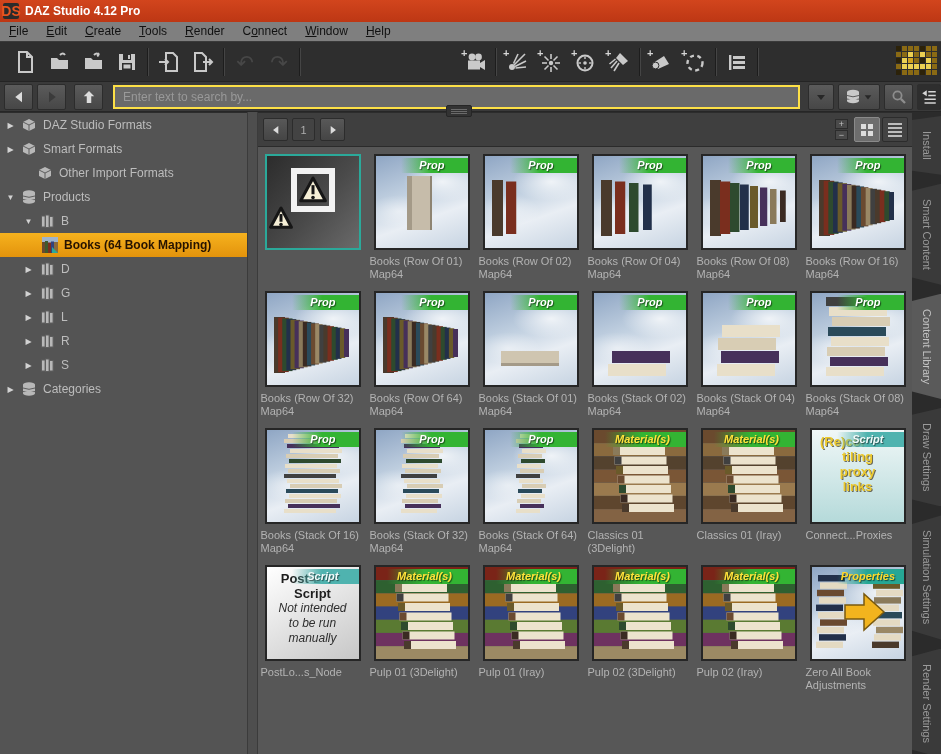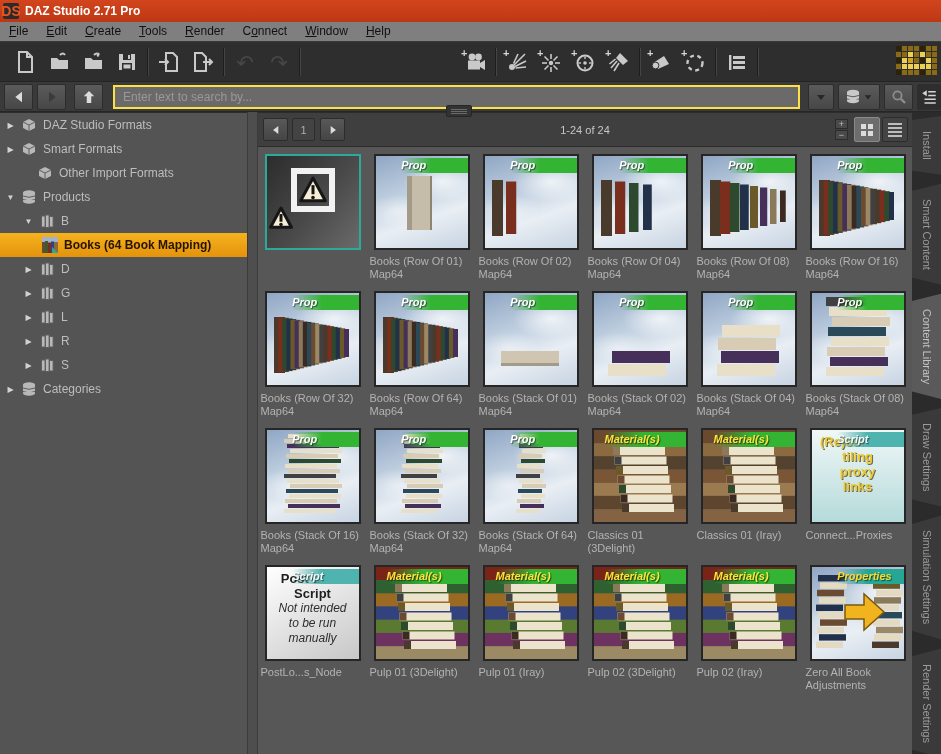--- a/index.html
+++ b/index.html
@@ -86,21 +86,21 @@
   .thumb.sel{border-color:#2ba99a;}
   .thumb svg{position:absolute;left:0;top:0;}
   .bg-sky{background:
      radial-gradient(ellipse 60% 30% at 72% 28%,rgba(255,255,255,.75),rgba(255,255,255,0) 70%),
      radial-gradient(ellipse 50% 25% at 25% 60%,rgba(255,255,255,.5),rgba(255,255,255,0) 70%),
      linear-gradient(160deg,#8fa6c4 0%,#c2d1e1 40%,#e9eef4 65%,#c7d4e2 100%);}
   .bg-dark{background:linear-gradient(130deg,#2c2c2c 0%,#4a4a4a 55%,#6a6a6a 100%);}
   .bg-script1{background:linear-gradient(180deg,#f0f7f7,#b5dada);}
   .bg-script2{background:linear-gradient(150deg,#ffffff,#c7c7c7);}
   .banner{position:absolute;top:2px;right:0;left:28%;height:15px;font-size:11px;font-weight:bold;
-    font-style:italic;text-align:left;padding-right:5px;line-height:15px;z-index:3;
+    font-style:italic;text-align:center;padding-right:5px;line-height:15px;z-index:3;
     text-shadow:1px 1px 1px rgba(0,0,0,.55);}
   .ribbon{position:absolute;right:-1px;bottom:-1px;z-index:2;}
   .overlay-txt{position:absolute;left:0;right:0;top:4px;z-index:1;text-align:center;line-height:15px;}
   .ol-connect{font-weight:bold;font-size:13px;color:#ecc92e;text-shadow:1px 1px 0 #6a6a5a;}
   .ol-post-b{font-weight:bold;font-size:13px;color:#1e1e1e;}
   .ol-post-i{font-style:italic;font-size:12px;color:#2e2e2e;}
   .cell-label{margin-top:5px;font-size:11px;line-height:13px;color:#b3b3b3;text-align:left;
     width:104px;word-wrap:break-word;}
 
   
@@ -115,21 +115,21 @@
     justify-content:center;gap:1px;align-items:center;}
   #content-grip div{width:16px;height:1px;background:#6a6a6a;}
 </style>
 </head>
 <body>
 
 <div id="app">
 
   <div id="titlebar">
     <div id="logo">DS</div>
-    <div id="win-title">DAZ Studio 2.71 Pro</div>
+    <div id="win-title">DAZ Studio 4.12 Pro</div>
   </div>
 
   <div id="menubar">
       <div class="menu-item"><u>F</u>ile</div>
       <div class="menu-item"><u>E</u>dit</div>
       <div class="menu-item"><u>C</u>reate</div>
       <div class="menu-item"><u>T</u>ools</div>
       <div class="menu-item"><u>R</u>ender</div>
       <div class="menu-item">C<u>o</u>nnect</div>
       <div class="menu-item"><u>W</u>indow</div>
@@ -516,21 +516,20 @@
         <svg width="14" height="14" viewBox="0 0 24 24">
             <path d="M16 5 L7 12 L16 19 Z" fill="#dcdcdc"></path>
           </svg>
       </div>
       <div id="page-box">1</div>
       <div class="ch-btn">
         <svg width="14" height="14" viewBox="0 0 24 24">
             <path d="M8 5 L17 12 L8 19 Z" fill="#dcdcdc"></path>
           </svg>
       </div>
-      <div id="range-label">1-24 of 24</div>
       <div class="ch-right">
         <div class="stepper">
           <div>+</div>
           <div>−</div>
         </div>
         <div class="view-btn active">
           <div class="grid-glyph">
               <div></div>
               <div></div>
               <div></div>

